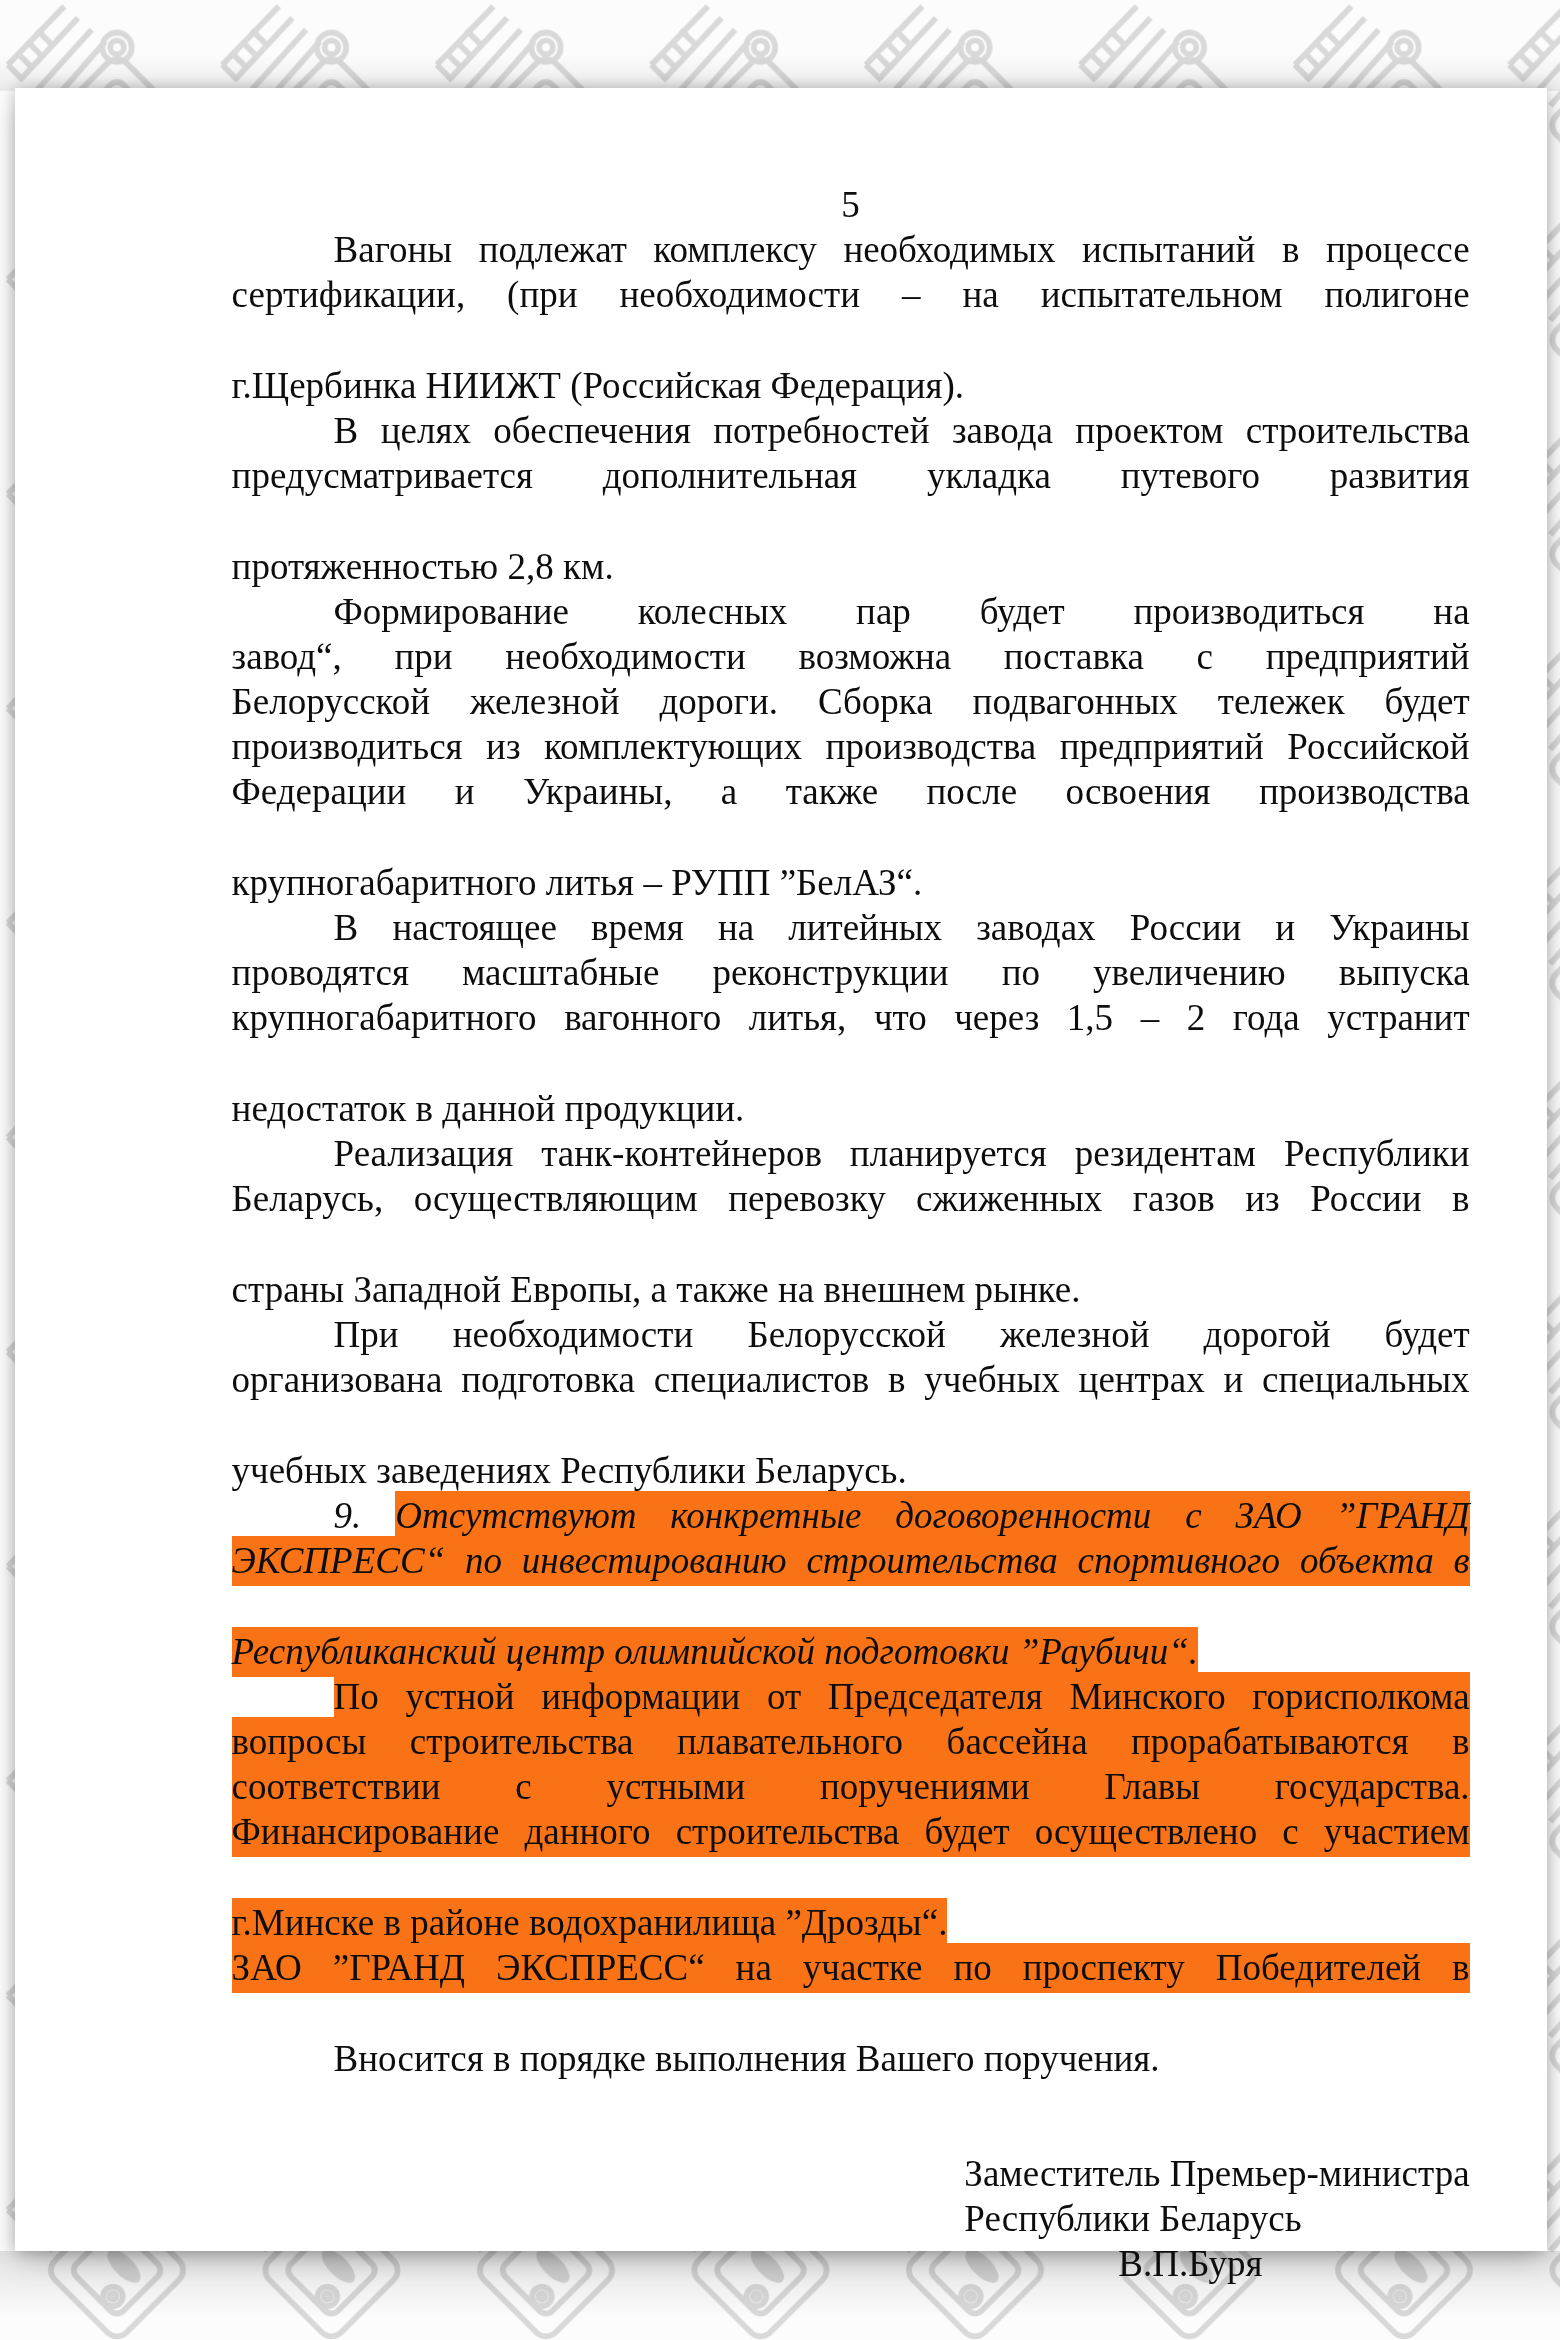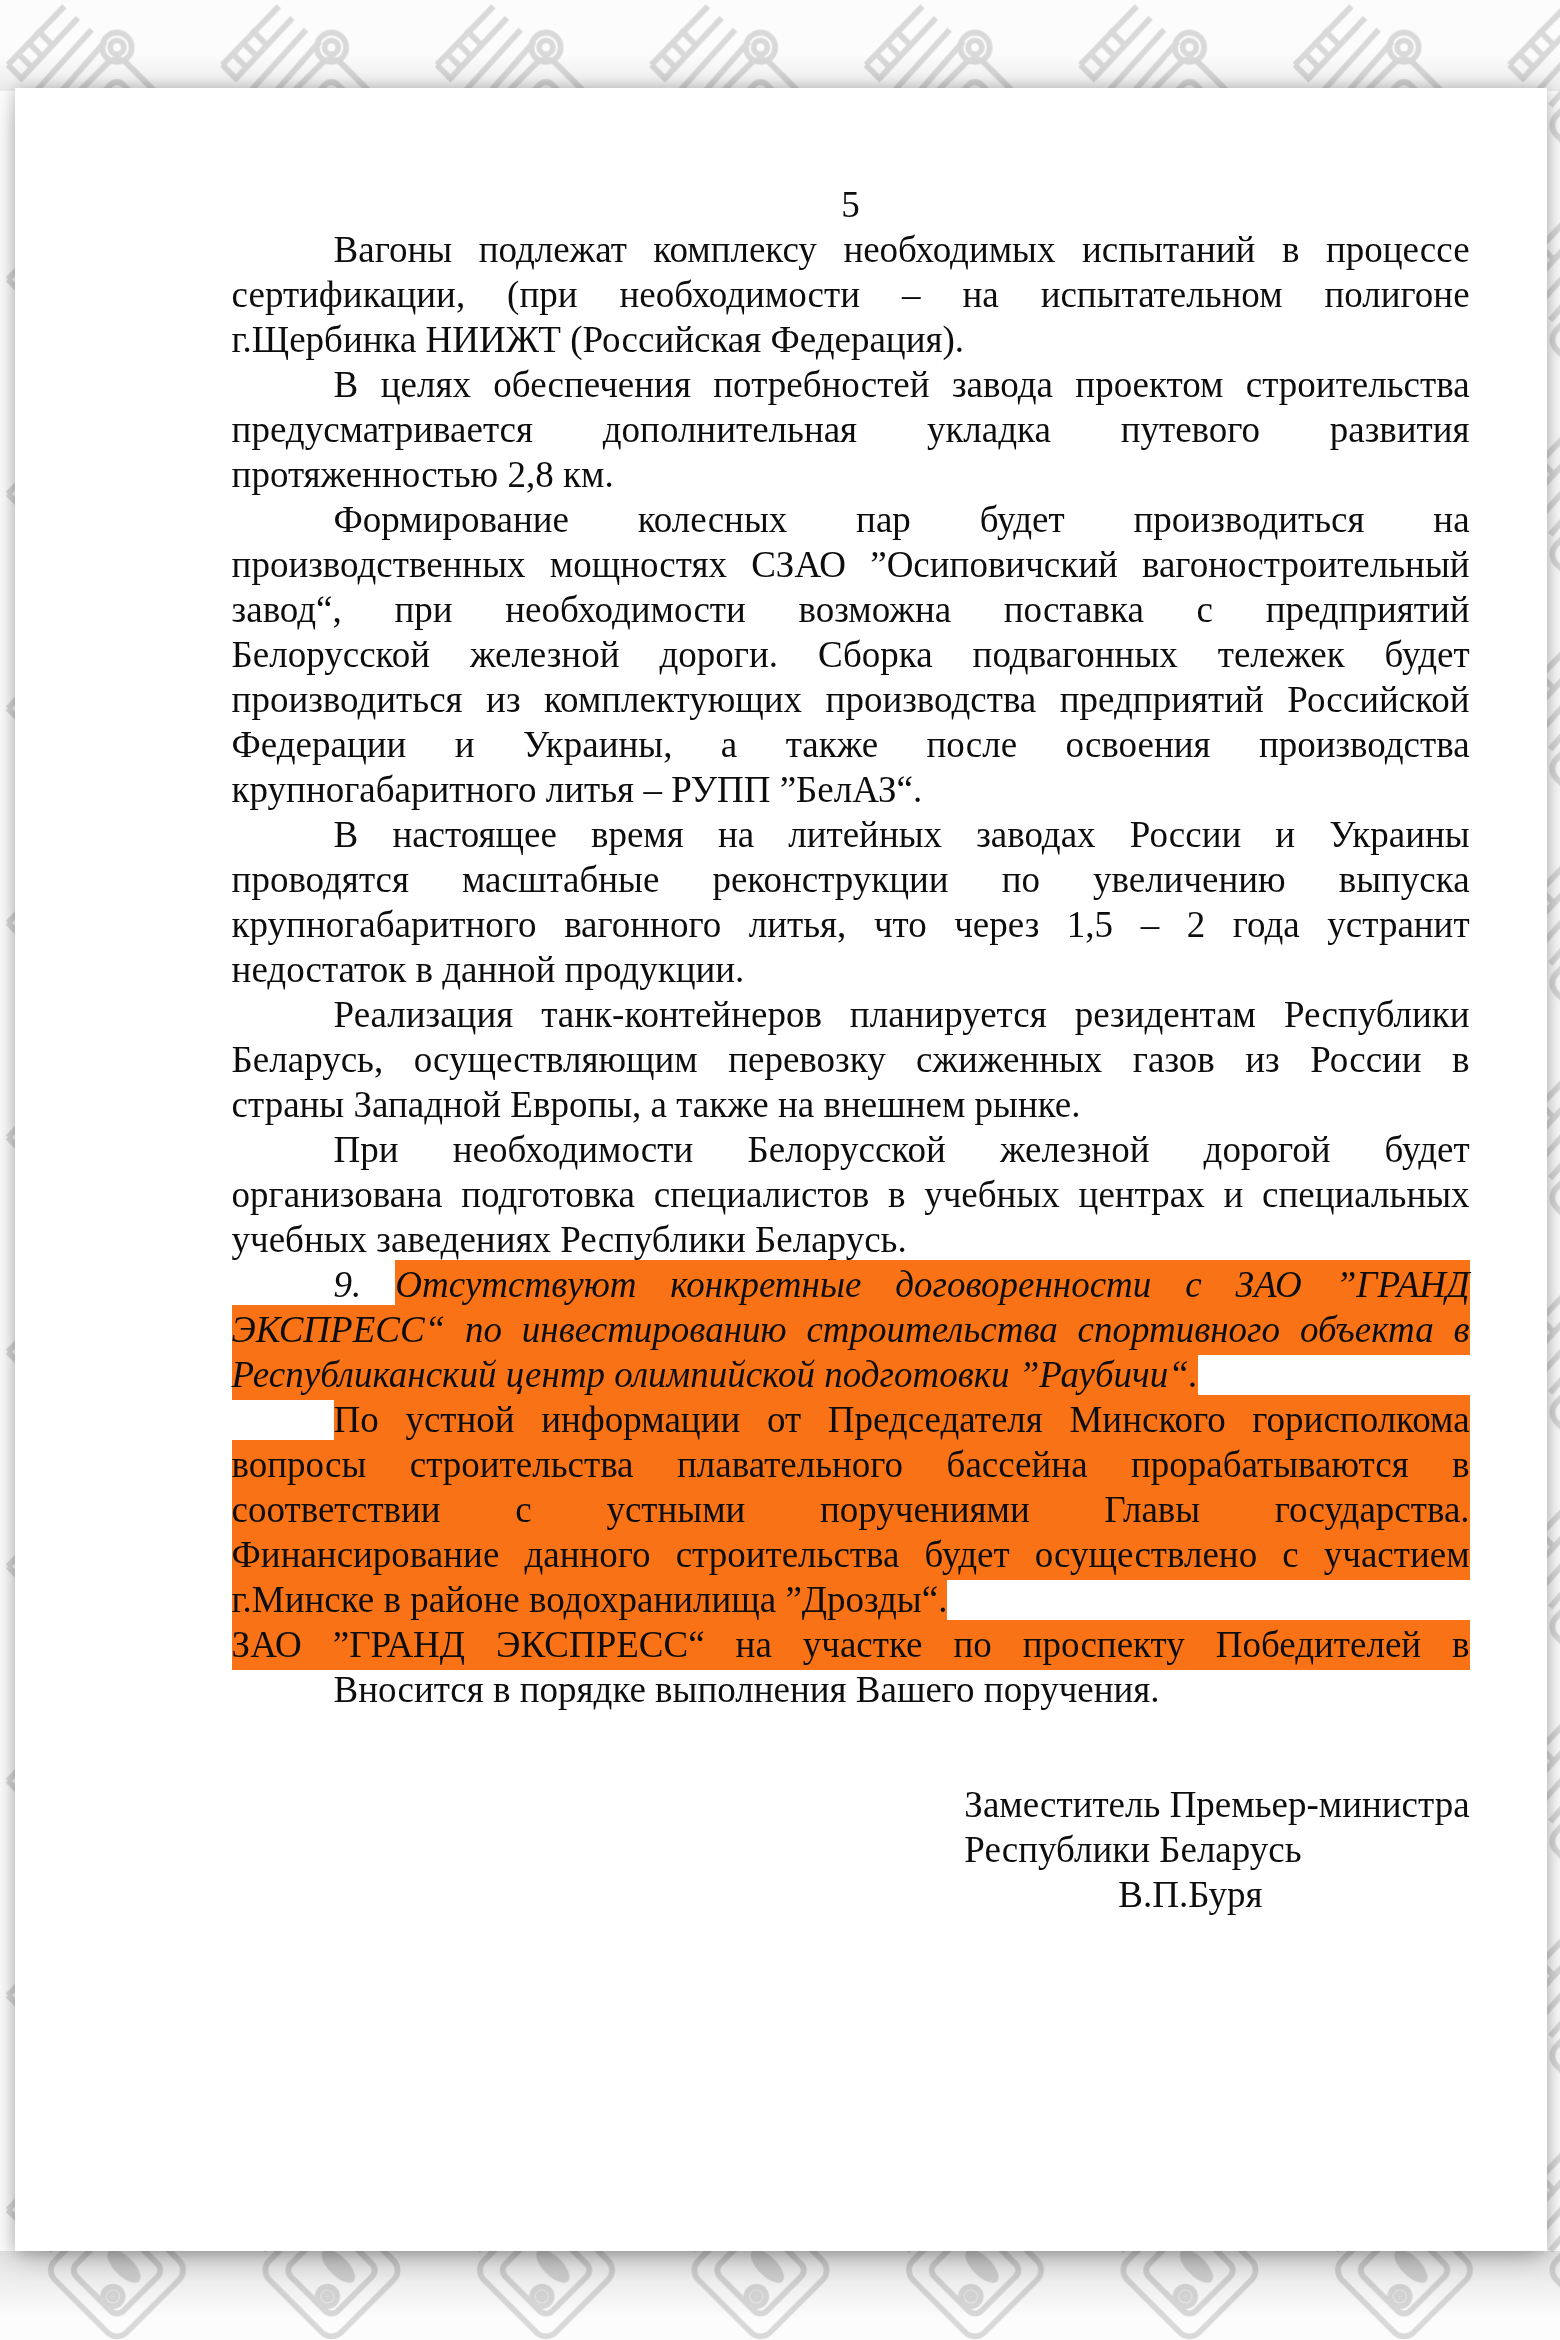--- a/index.html
+++ b/index.html
@@ -48,21 +48,21 @@
   }
   .pagenum {
     text-align: center;
   }
   .ln {
     text-align: justify;
     text-align-last: justify;
     white-space: normal;
   }
   .ln.first { text-indent: 102px; }
-  .ln.last { text-align-last: auto; }
+  .ln.last { text-align-last: auto; margin-top: 46px; }
   .it { font-style: italic; }
   mark {
     background: #f97316;
     color: inherit;
     padding: 3.9px 0 4.9px 0;
   }
   .signature {
     margin-top: 70px;
     display: flex;
     align-items: flex-end;
@@ -118,21 +118,20 @@
   <div class="page">
     <div class="pagenum">5</div>
     <div>
         <div class="ln first"><span>Вагоны подлежат комплексу необходимых испытаний в процессе</span></div>
         <div class="ln"><span>сертификации, (при необходимости – на испытательном полигоне</span></div>
         <div class="ln last"><span>г.Щербинка НИИЖТ (Российская Федерация).</span></div>
         <div class="ln first"><span>В целях обеспечения потребностей завода проектом строительства</span></div>
         <div class="ln"><span>предусматривается дополнительная укладка путевого развития</span></div>
         <div class="ln last"><span>протяженностью 2,8 км.</span></div>
         <div class="ln first"><span>Формирование колесных пар будет производиться на</span></div>
-        <div class="ln"><span>производственных мощностях СЗАО ”Осиповичский вагоностроительный</span></div>
         <div class="ln"><span>завод“, при необходимости возможна поставка с предприятий</span></div>
         <div class="ln"><span>Белорусской железной дороги. Сборка подвагонных тележек будет</span></div>
         <div class="ln"><span>производиться из комплектующих производства предприятий Российской</span></div>
         <div class="ln"><span>Федерации и Украины, а также после освоения производства</span></div>
         <div class="ln last"><span>крупногабаритного литья – РУПП ”БелАЗ“.</span></div>
         <div class="ln first"><span>В настоящее время на литейных заводах России и Украины</span></div>
         <div class="ln"><span>проводятся масштабные реконструкции по увеличению выпуска</span></div>
         <div class="ln"><span>крупногабаритного вагонного литья, что через 1,5 – 2 года устранит</span></div>
         <div class="ln last"><span>недостаток в данной продукции.</span></div>
         <div class="ln first"><span>Реализация танк-контейнеров планируется резидентам Республики</span></div>

